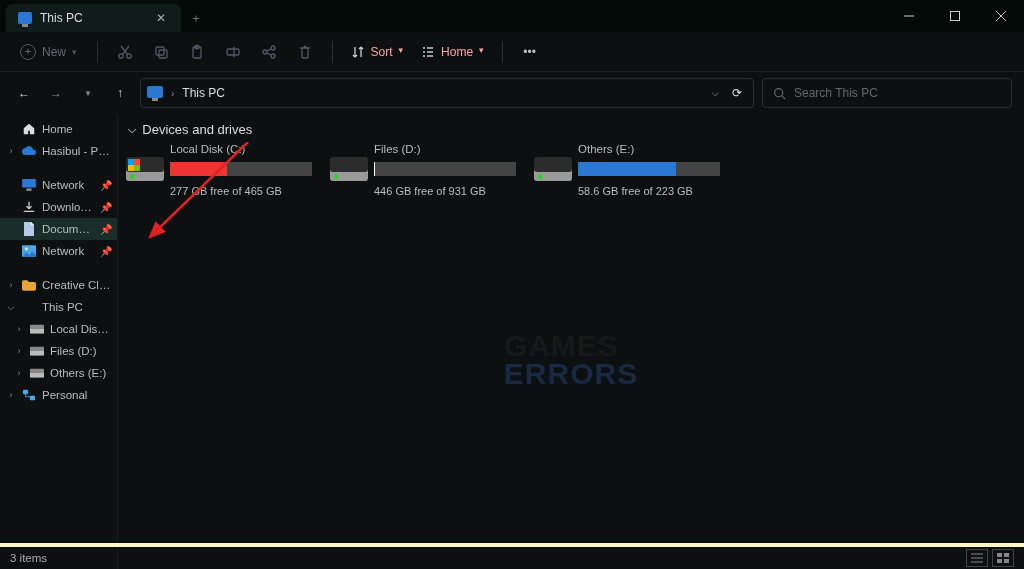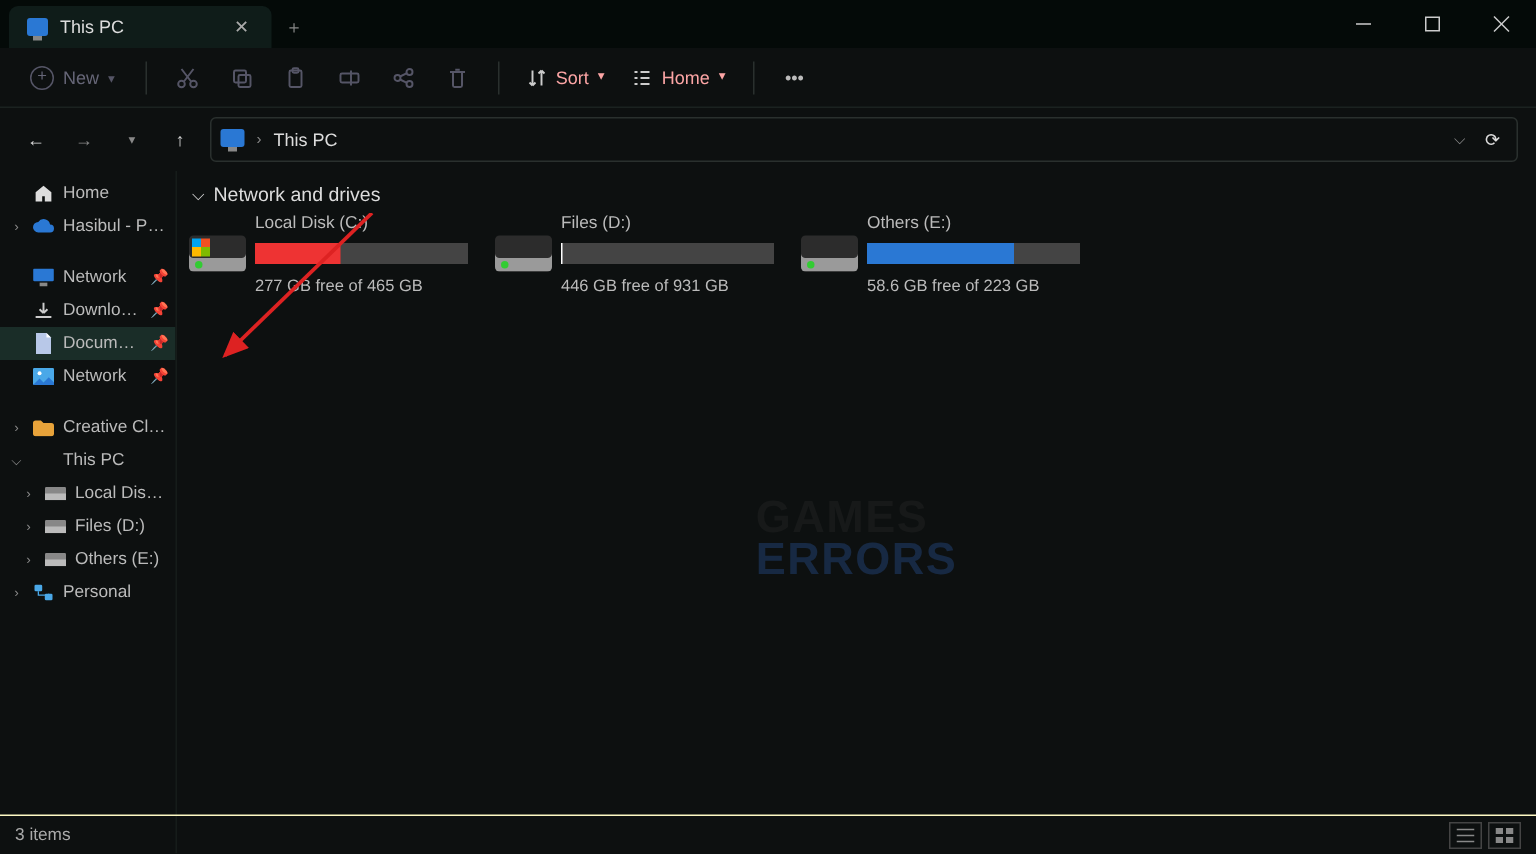--- a/index.html
+++ b/index.html
@@ -48,21 +48,21 @@
 .dicon .led{position:absolute;bottom:2px;left:4px;width:5px;height:5px;border-radius:50%;background:#3c3}
 .bar{flex:1;height:14px;background:#444}
 .fill{height:100%;background:#fff}
 .fill.low{background:#e33}
 .fill.blue{background:#2a78d4}
 .dfree{color:#bbb;font-size:11px;margin-left:44px;margin-top:4px}
 .arrow{position:absolute;top:28px;left:30px;pointer-events:none}
 .wm{position:absolute;left:50%;top:54%;transform:translate(-50%,-50%);font-size:30px;font-weight:800;letter-spacing:1px;line-height:.95;opacity:.22;text-align:left;font-family:Arial,sans-serif}
 .wm .l1{color:#3a3a3a}
 .wm .l2{color:#3b82f6}
-.status{position:absolute;bottom:0;left:0;right:0;height:26px;border-top:1px solid #fef9c3;display:flex;align-items:center;padding:0 10px;color:#aaa;font-size:11.5px}
+.status{position:absolute;bottom:0;left:0;right:0;height:26px;border-top:4px solid #fef9c3;display:flex;align-items:center;padding:0 10px;color:#aaa;font-size:11.5px}
 .status .sp{flex:1}
 .vmode{width:22px;height:18px;border:1px solid #444;margin-left:4px;display:flex;align-items:center;justify-content:center}
 svg{display:block}
 </style>
 </head>
 <body>
 
 <div class="titlebar">
   <div class="tab">
     <span class="mon"></span>
@@ -159,20 +159,27 @@
   <div class="navbtn" style="font-size:9px">▾</div>
   <div class="navbtn on">↑</div>
   <div class="addrbar">
     <span class="mon"></span>
     <span class="chev">›</span>
     <span class="crumb">This PC</span>
     <span class="spacer" style="flex:1"></span>
     <span class="chev">⌵</span>
     <span class="navbtn on" style="width:20px">⟳</span>
   </div>
+  <div class="searchbox">
+    <svg width="13" height="13" viewBox="0 0 16 16" stroke="#666" fill="none" stroke-width="1.5">
+        <circle cx="7" cy="7" r="5"></circle>
+        <line x1="11" y1="11" x2="15" y2="15"></line>
+      </svg>
+    <span>Search This PC</span>
+  </div>
 </div>
 
 <div class="main">
   <div class="sidebar">
     <div class="sitem">
       <span class="car"></span>
       <span class="ic">
           <svg width="14" height="14" viewBox="0 0 16 16" fill="#ddd">
             <path d="M8 2l6 5v7H9v-4H7v4H2V7z"></path>
           </svg>
@@ -289,21 +296,21 @@
             <path d="M4 6v3h8V8" stroke="#4aa8e8" fill="none"></path>
           </svg>
         </span>
       <span class="txt">Personal</span>
     </div>
   </div>
 
   <div class="content">
     <div class="grouphdr">
       <span style="font-size:11px">⌵</span>
-      <span>Network and drives</span>
+      <span>Devices and drives</span>
     </div>
     <div class="drives" id="drives">
         <div class="drive">
           <div class="dlabel">Local Disk (C:)</div>
           <div class="drow">
             <div class="dicon win">
               <span class="led"></span>
             </div>
             <div class="bar">
               <div class="fill low" style="width:40%"></div>

